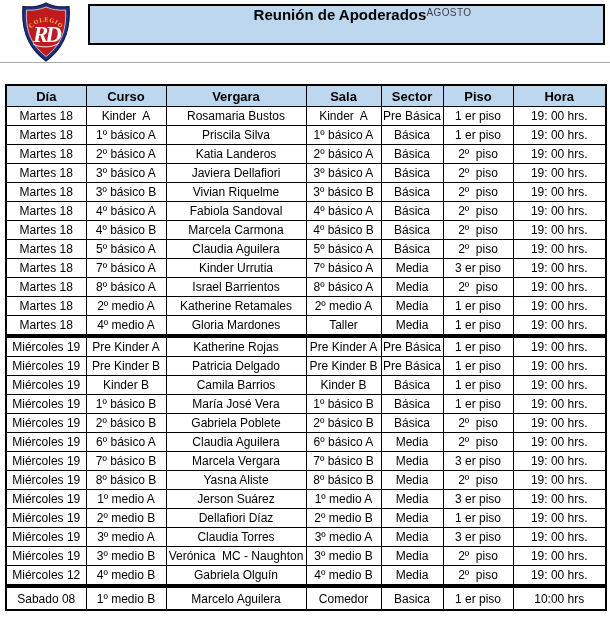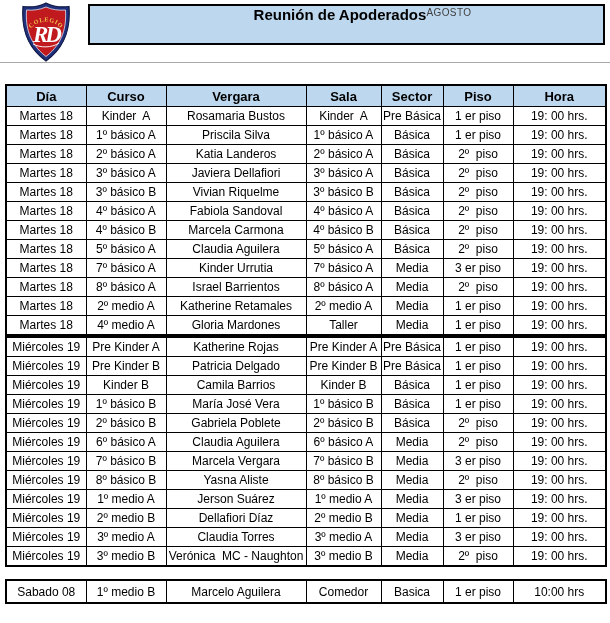--- a/index.html
+++ b/index.html
@@ -18,21 +18,21 @@
     display:flex;flex-direction:row;align-items:flex-start;justify-content:center;padding-left:32px;
   }
   .title-box .title{font-size:15px;font-weight:bold;line-height:17px;}
   .title-box .subtitle{font-size:10px;font-weight:normal;color:#3f3f3f;letter-spacing:0.4px;line-height:12px;margin-top:1px;}
   .tables{position:absolute;left:5px;top:84px;width:600px;}
   table{
     border-collapse:collapse;table-layout:fixed;width:600px;
     border:2px solid #000;
   }
   .gap12{}
-  .gap11{margin-top:12px;}
+  .gap11{margin-top:0;}
   th{
     background:var(--header_bg);border:1px solid #000;
     font-size:13px;font-weight:bold;height:20px;padding:0;text-align:center;
     overflow:hidden;white-space:pre;
   }
   td{
     border:1px solid #000;font-size:12px;height:18px;padding:0 1px;
     text-align:center;overflow:hidden;white-space:pre;background:#fff;
   }
   #table-sabado td{height:21px;}
@@ -308,20 +308,29 @@
         </tr>
         <tr>
           <td>Miércoles 19</td>
           <td>3º medio B</td>
           <td>Verónica  MC - Naughton</td>
           <td>3º medio B</td>
           <td>Media</td>
           <td>2º  piso</td>
           <td>19: 00 hrs.</td>
         </tr>
+        <tr>
+          <td>Miércoles 12</td>
+          <td>4º medio B</td>
+          <td>Gabriela Olguín</td>
+          <td>4º medio B</td>
+          <td>Media</td>
+          <td>2º  piso</td>
+          <td>19: 00 hrs.</td>
+        </tr>
       </tbody>
   </table>
 
   <table id="table-sabado" class="gap11">
     <colgroup>
       <col style="width:80px">
         <col style="width:80px">
         <col style="width:140px">
       <col style="width:75px">
         <col style="width:62px">

